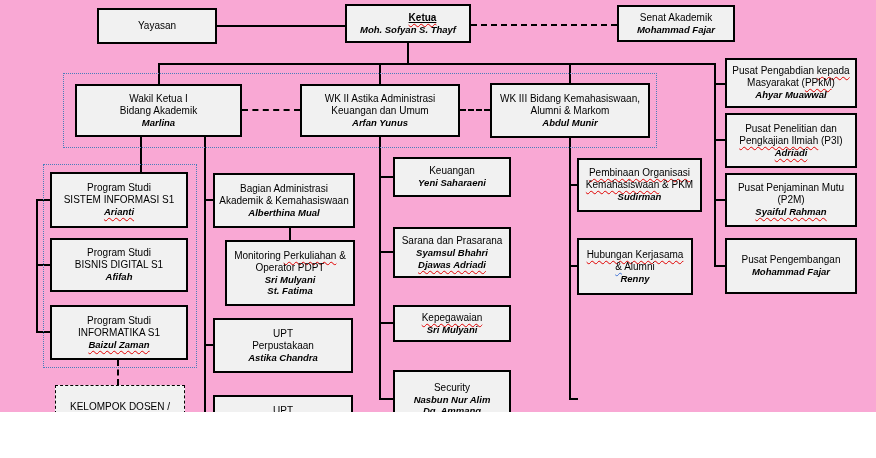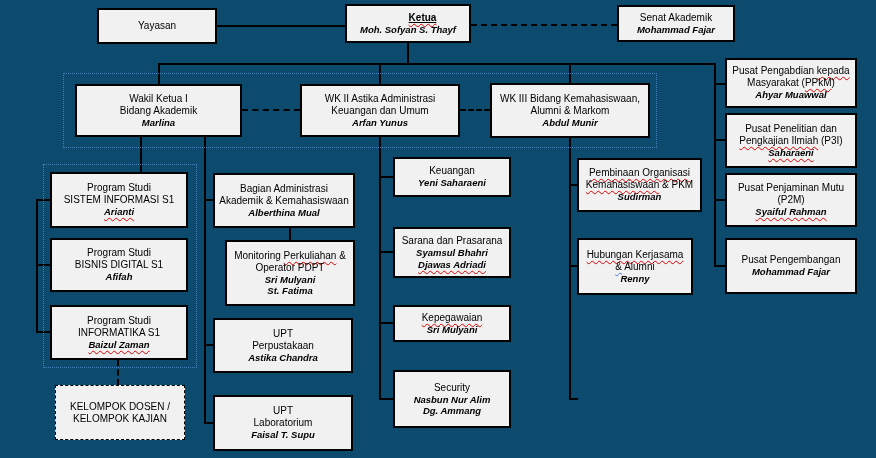--- a/index.html
+++ b/index.html
@@ -1,17 +1,17 @@
 <!DOCTYPE html>
 <html><head>
 <meta charset="utf-8">
 <style>
   html,body{margin:0;padding:0;background:#ffffff;}
   .canvas{
-    position:relative;width:876px;height:458px;background:#0c4a6e;
+    position:relative;width:876px;height:412px;background:#f9a8d4;
     font-family:"Liberation Sans", sans-serif;color:#000;overflow:hidden;
   }
   .box{
     position:absolute;background:#f1f1f1;border:2px solid #000;
     display:flex;flex-direction:column;align-items:center;justify-content:center;
     text-align:center;box-sizing:border-box;padding:1px 2px;
   }
   .box.dashedbox{border:1px dashed #000;}
   .t{font-size:10px;line-height:12px;white-space:pre-line;}
   .n{font-size:9.5px;line-height:11.5px;font-weight:bold;font-style:italic;white-space:pre-line;}
@@ -111,21 +111,21 @@
     <div class="n">Abdul Munir</div>
   </div>
 
   <div class="box" style="left:725px;top:58px;width:132px;height:50px">
     <div class="t"><span>Pusat Pengabdian </span><span class="wavy">kepada</span><br><span>Masyarakat (</span><span class="wavy">PPkM</span><span>)</span></div>
     <div class="n">Ahyar Muawwal</div>
   </div>
 
   <div class="box" style="left:725px;top:113px;width:132px;height:55px">
     <div class="t"><span>Pusat Penelitian dan</span><br><span class="wavy">Pengkajian Ilmiah</span><span> (P3I)</span></div>
-    <div class="n wavy">Saharaeni</div>
+    <div class="n wavy">Adriadi</div>
   </div>
 
   <div class="box" style="left:725px;top:173px;width:132px;height:54px">
     <div class="t">Pusat Penjaminan Mutu
 (P2M)</div>
     <div class="n wavy">Syaiful Rahman</div>
   </div>
 
   <div class="box" style="left:725px;top:238px;width:132px;height:56px">
     <div class="t">Pusat Pengembangan</div>

